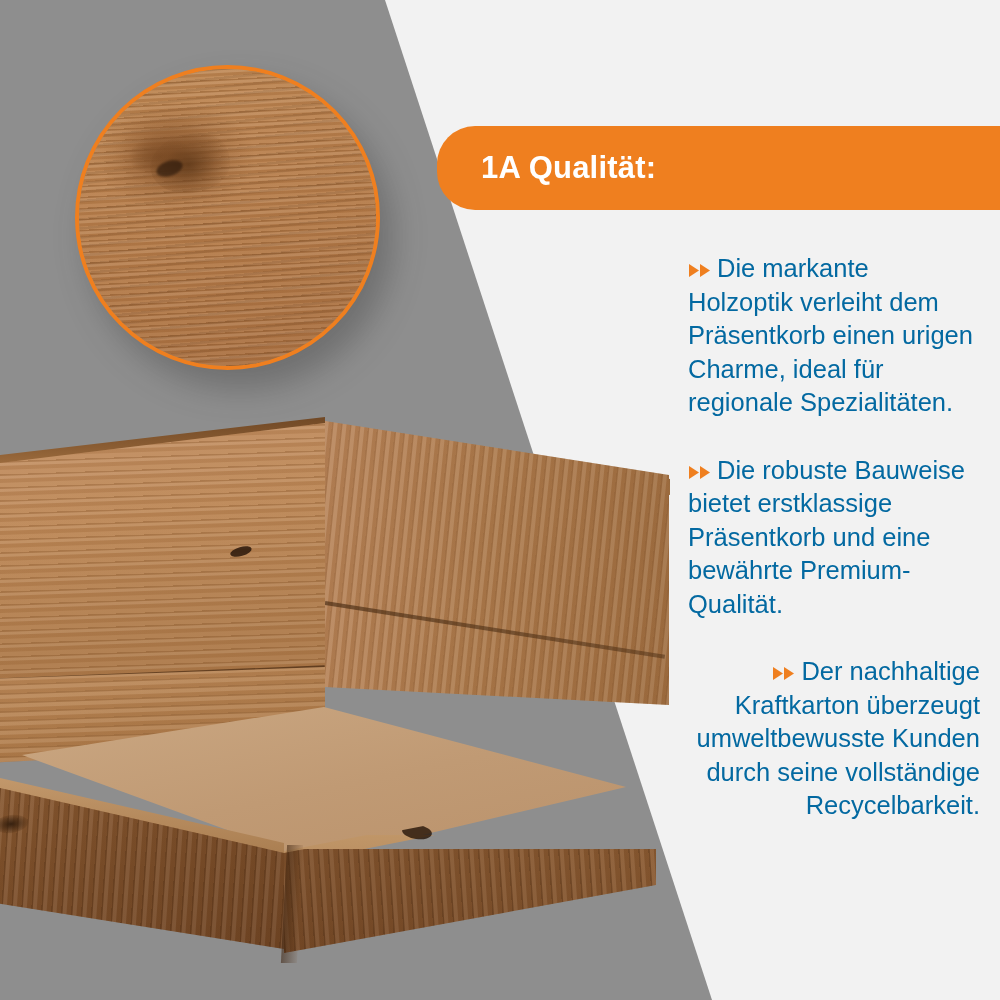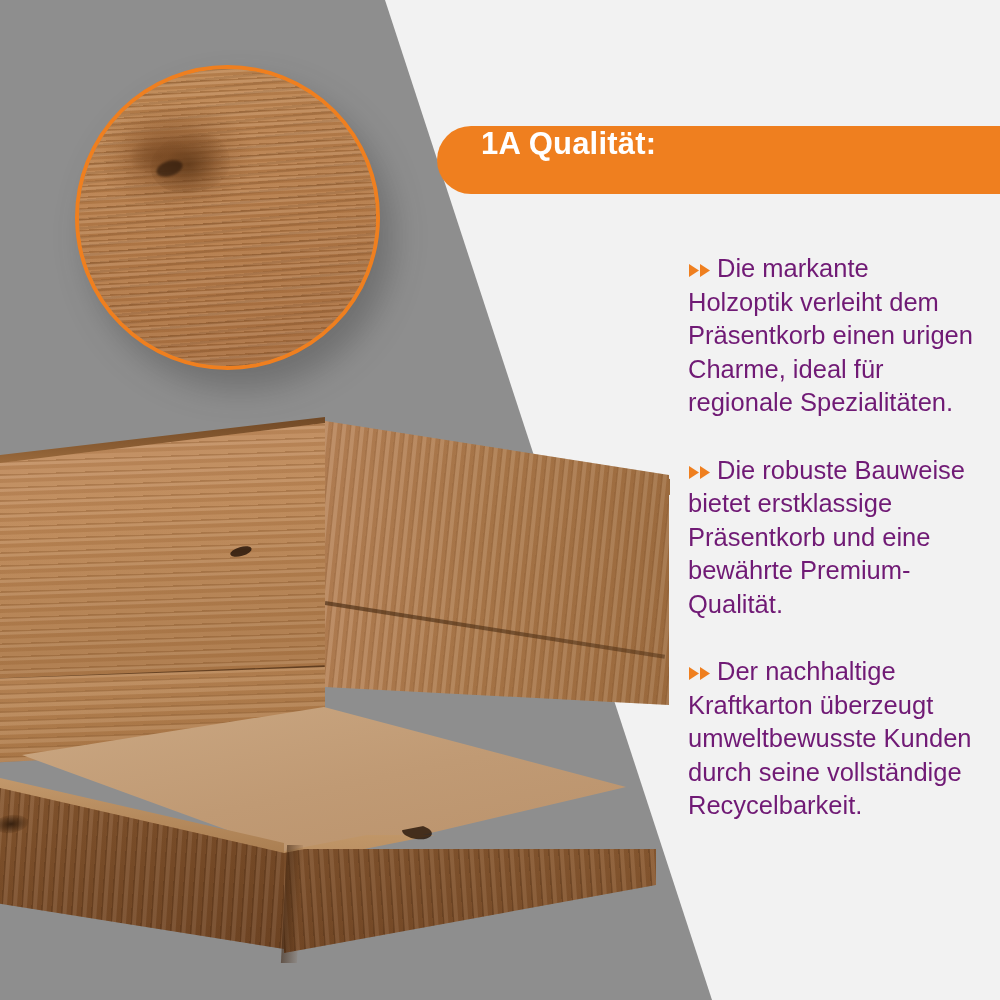--- a/index.html
+++ b/index.html
@@ -187,39 +187,39 @@
   }
   
   .corner{
     left:300px;top:440px;width:16px;height:118px;
     background:linear-gradient(90deg,rgba(60,34,14,.55),rgba(120,76,38,.1));
     transform:skewX(-3deg);
   }
 
   
   .banner{
-    position:absolute;left:437px;top:126px;width:563px;height:68px;
+    position:absolute;left:437px;top:126px;width:563px;height:84px;
     background:#ef7f1f;
     border-radius:38px 0 0 38px;
-    display:flex;align-items:flex-start;
+    display:flex;align-items:center;
   }
   .banner-title{
     color:#ffffff;
     font-size:31px;font-weight:bold;letter-spacing:.2px;
     margin-left:44px;white-space:nowrap;
   }
 
   
   .features{
     position:absolute;left:688px;top:252px;width:292px;
   }
   .feature{margin-bottom:34px;}
-  .feature:last-child{margin-bottom:0;}
+  .feature:last-child{margin-bottom:0;text-align:right;}
   .feature-text{
-    color:#701a75;
+    color:#0369a1;
     font-size:25.5px;line-height:33.5px;
     font-weight:normal;
     margin:0;
     text-indent:0;
   }
   .chev{
     display:inline-block;
     width:26px;height:15px;
     margin-right:3px;
     position:relative;top:1px;

